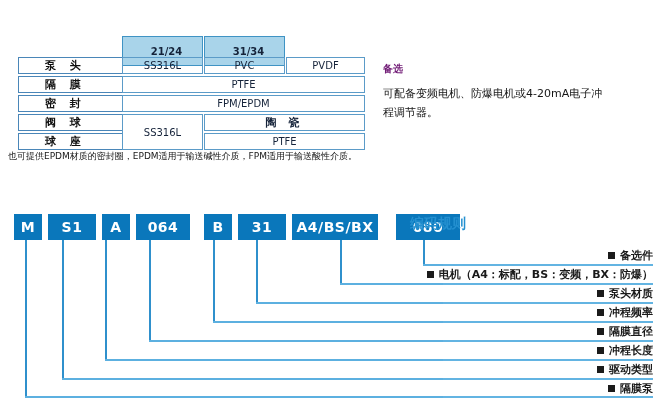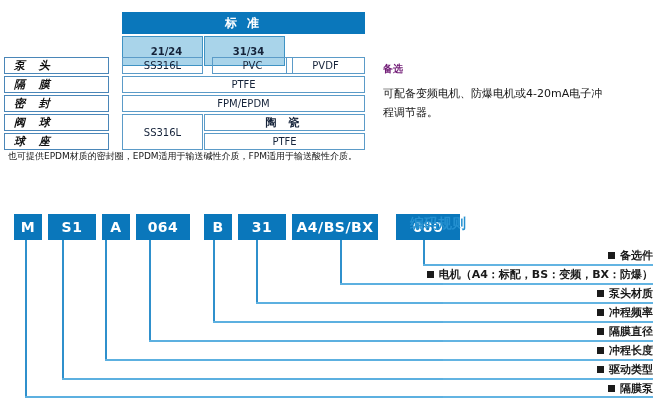--- a/index.html
+++ b/index.html
@@ -55,33 +55,32 @@
     align-items: center;
     justify-content: center;
     padding-left: 8px;
   }
   .hdr-sub.c1 { left: 122px; width: 81px; }
   .hdr-sub.c2 { left: 204px; width: 81px; }
   .hdr-sub.c3 { left: 286px; width: 79px; }
 
   .rowlabel {
     position: absolute;
-    left: 4px;
+    left: 18px;
     width: 105px;
     height: 17px;
     border: 1px solid #4a86b8;
     box-sizing: border-box;
     font-size: 11px;
     font-weight: bold;
     color: #111;
     display: flex;
     align-items: center;
-    padding-left: 9px;
+    padding-left: 26px;
     letter-spacing: 5px;
-    font-style: italic;
   }
 
   .cell {
     position: absolute;
     height: 17px;
     border: 1px solid #5b9bc8;
     box-sizing: border-box;
     font-size: 10px;
     color: #15233a;
     display: flex;
@@ -193,33 +192,32 @@
     position: absolute;
     height: 1.5px;
     background: #63b4e2;
   }
 </style>
 </head>
 <body>
 
 <div id="spec-table">
 
-  <div class="hdr-main">标 准</div>
 
   <div class="hdr-sub c1">21/24</div>
   <div class="hdr-sub c2">31/34</div>
 
   <div class="rowlabel" style="top:57px">泵 头</div>
   <div class="rowlabel" style="top:76px">隔 膜</div>
   <div class="rowlabel" style="top:95px">密 封</div>
   <div class="rowlabel" style="top:114px">阀 球</div>
   <div class="rowlabel" style="top:133px">球 座</div>
 
   <div class="cell" style="left:122px;top:57px;width:81px">SS316L</div>
-  <div class="cell" style="left:212px;top:57px;width:81px">PVC</div>
+  <div class="cell" style="left:204px;top:57px;width:81px">PVC</div>
   <div class="cell" style="left:286px;top:57px;width:79px">PVDF</div>
 
   <div class="cell" style="left:122px;top:76px;width:243px">PTFE</div>
 
   <div class="cell" style="left:122px;top:95px;width:243px">FPM/EPDM</div>
 
   <div class="cell tall" style="left:122px;top:114px;width:81px">SS316L</div>
   <div class="cell cn" style="left:204px;top:114px;width:161px">陶 瓷</div>
   <div class="cell" style="left:204px;top:133px;width:161px">PTFE</div>
 

